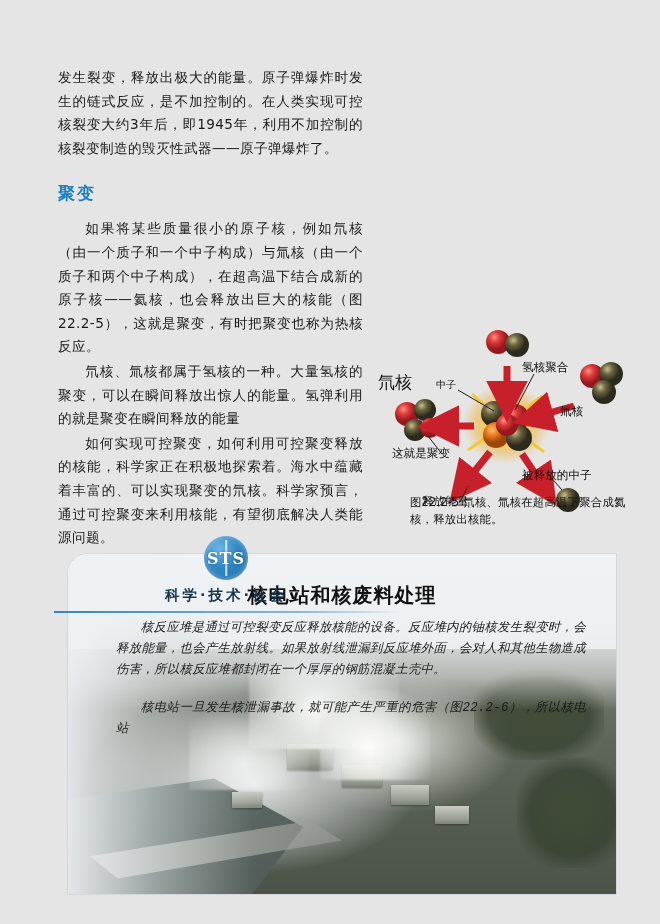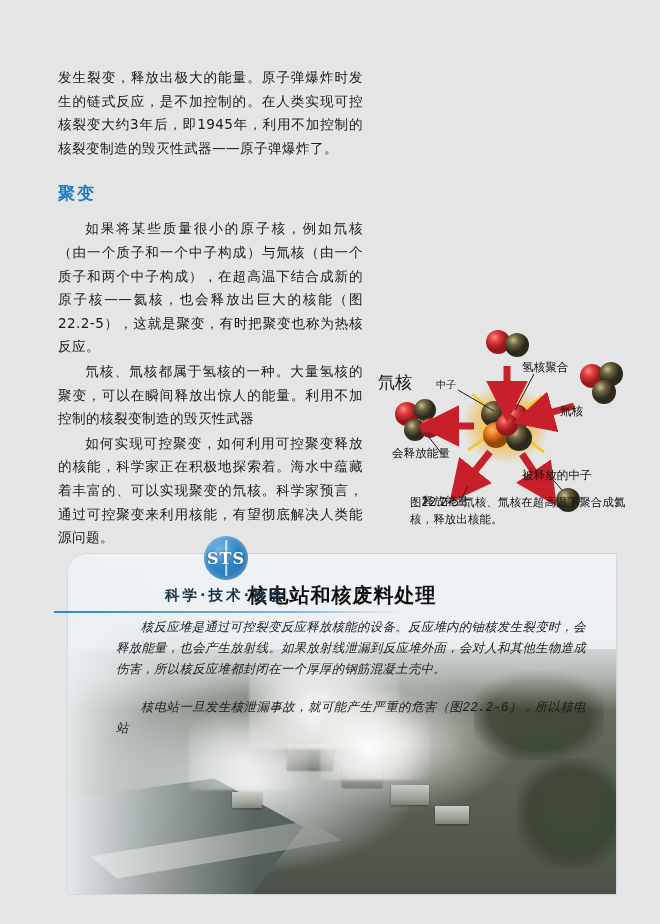--- a/index.html
+++ b/index.html
@@ -229,21 +229,21 @@
 <body>
 
 <div class="page">
 
   <div class="text-col">
     <p class="para">发生裂变，释放出极大的能量。原子弹爆炸时发生的链式反应，是不加控制的。在人类实现可控核裂变大约3年后，即1945年，利用不加控制的核裂变制造的毁灭性武器——原子弹爆炸了。</p>
 
     <h2 class="section-head">聚变</h2>
 
     <p class="para indent">如果将某些质量很小的原子核，例如氘核（由一个质子和一个中子构成）与氚核（由一个质子和两个中子构成），在超高温下结合成新的原子核——氦核，也会释放出巨大的核能（图 22.2-5），这就是聚变，有时把聚变也称为热核反应。</p>
-    <p class="para indent">氘核、氚核都属于氢核的一种。大量氢核的聚变，可以在瞬间释放出惊人的能量。利用不加控制的核裂变制造的毁灭性武器</p>
+    <p class="para indent">氘核、氚核都属于氢核的一种。大量氢核的聚变，可以在瞬间释放出惊人的能量。氢弹利用的就是聚变在瞬间释放的能量</p>
     <p class="para indent">如何实现可控聚变，如何利用可控聚变释放的核能，科学家正在积极地探索着。海水中蕴藏着丰富的、可以实现聚变的氘核。科学家预言，通过可控聚变来利用核能，有望彻底解决人类能源问题。</p>
   </div>
 
   <div class="figure">
     <svg class="fig-svg" width="262" height="220" viewBox="0 0 262 220" xmlns="http://www.w3.org/2000/svg">
       <defs>
         <radialGradient id="gRed" cx="35%" cy="30%">
           <stop offset="0%" stop-color="#ff8d82"></stop>
           <stop offset="45%" stop-color="#dd3b3b"></stop>
           <stop offset="100%" stop-color="#96181c"></stop>
@@ -314,21 +314,21 @@
         <line x1="46" y1="118" x2="60" y2="136"></line>
         <line x1="86" y1="168" x2="78" y2="184"></line>
         <line x1="180" y1="172" x2="166" y2="156"></line>
       </g>
     </svg>
 
     <div style="position:absolute; left:-4px; top:16px; font-size:17px; color:#111;margin-top:37px;">氘核</div>
     <div style="position:absolute; left:140px; top:42px; font-size:11.6px; color:#111;">氢核聚合</div>
     <div style="position:absolute; left:54px; top:60px; font-size:10px; color:#111;">中子</div>
     <div style="position:absolute; left:178px; top:86px; font-size:11.6px; color:#111;">氚核</div>
-    <div style="position:absolute; left:10px; top:128px; font-size:11.6px; color:#111;">会释放能量</div>
+    <div style="position:absolute; left:10px; top:128px; font-size:11.6px; color:#111;">这就是聚变</div>
     <div style="position:absolute; left:40px; top:176px; font-size:11.6px; color:#111;">释放能量</div>
     <div style="position:absolute; left:140px; top:150px; font-size:11.6px; color:#111;">被释放的中子</div>
   </div>
 
   <div class="fig-caption">图22.2-5 氘核、氚核在超高温下聚合成氦核，释放出核能。</div>
 
   <div class="sts-wrap">
     <div class="sts-card">
 
       <div class="photo">

